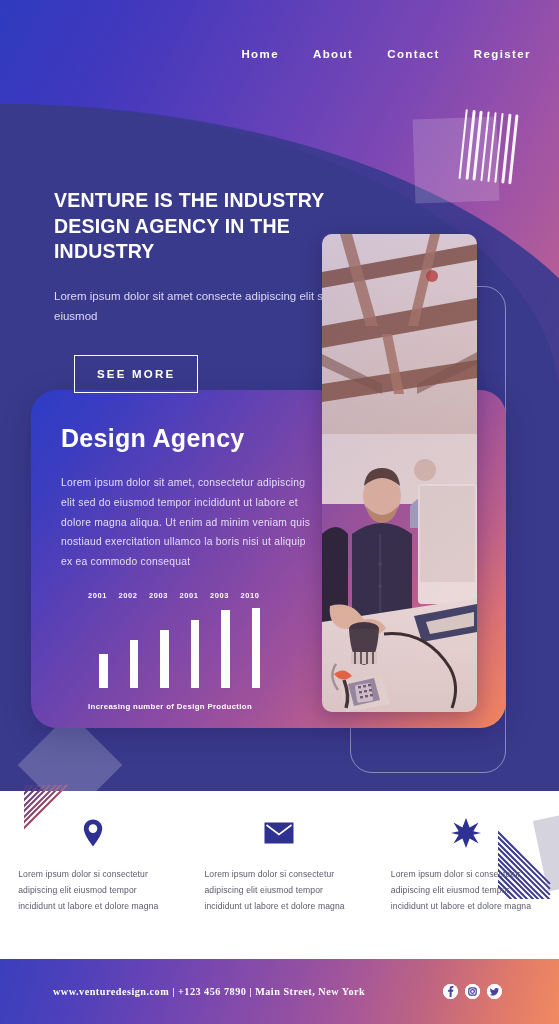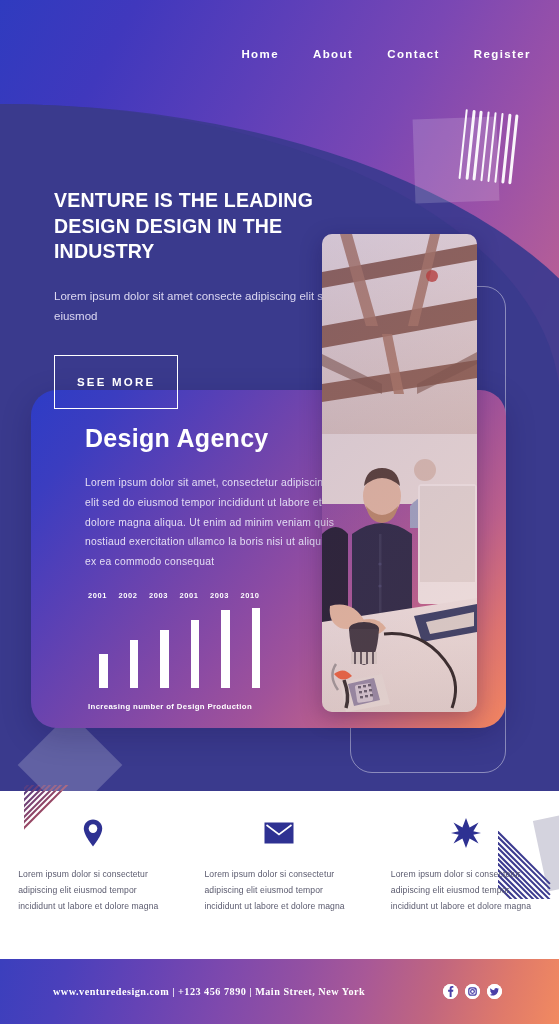--- a/index.html
+++ b/index.html
@@ -101,21 +101,21 @@
     line-height:1.32; letter-spacing:0.2px;
   }
   .hero p {
     margin-top:22px; color:#dcd8f2; font-size:11.5px; line-height:1.72;
     font-weight:400;
   }
   .see-more {
     margin-top:28px; display:inline-block;
     border:1.6px solid #ffffff; background:transparent;
     color:#ffffff; font-size:11.5px; font-weight:bold; letter-spacing:2.2px;
-    padding:20px 22px; cursor:pointer;
+    padding:12px 22px; cursor:pointer;margin-left:20px;
   }
 
   
   .outline-frame {
     position:absolute; left:350px; top:286px;
     width:156px; height:487px;
     border:1.4px solid rgba(255,255,255,0.42);
     border-radius:22px;
     z-index:6;
   }
@@ -133,21 +133,21 @@
         #3b3dc0 12%,
         #5740b6 26%,
         #7345ab 40%,
         #8c4ba3 53%,
         #a0529a 64%,
         #bb5f8d 76%,
         #dd7372 88%,
         #f2855f 100%);
     box-shadow:0 8px 30px rgba(20,10,60,0.22);
   }
-  .agency-inner { position:relative; padding:34px 0 0 30px; width:290px;margin-left:24px; }
+  .agency-inner { position:relative; padding:34px 0 0 30px; width:290px; }
   .agency-card h2 {
     color:#ffffff; font-size:25px; font-weight:bold; letter-spacing:0.3px;
   }
   .agency-card .body {
     margin-top:20px; color:#e3ddf4; font-size:10.3px; line-height:1.92;
     letter-spacing:0.25px; width:258px;
   }
 
   
   .chart { position:absolute; left:88px; top:591px; width:185px; z-index:9; }
@@ -275,21 +275,21 @@
 
     <nav class="nav">
       <a href="#">Home</a>
       <a href="#">About</a>
       <a href="#">Contact</a>
       <a href="#">Register</a>
     </nav>
   </div>
 
   <div class="hero">
-    <h1>VENTURE IS THE LEADING DESIGN DESIGN IN THE INDUSTRY</h1>
+    <h1>VENTURE IS THE INDUSTRY DESIGN AGENCY IN THE INDUSTRY</h1>
     <p>Lorem ipsum dolor sit amet consecte adipiscing elit sed do eiusmod</p>
     <button class="see-more">SEE MORE</button>
   </div>
 
   <div class="outline-frame"></div>
 
   <div class="agency-card">
     <div class="agency-inner">
       <h2>Design Agency</h2>
       <div class="body">Lorem ipsum dolor sit amet, consectetur adipiscing elit sed do eiusmod tempor incididunt ut labore et dolore magna aliqua. Ut enim ad minim veniam quis nostiaud exercitation ullamco la boris nisi ut aliquip ex ea commodo consequat</div>

